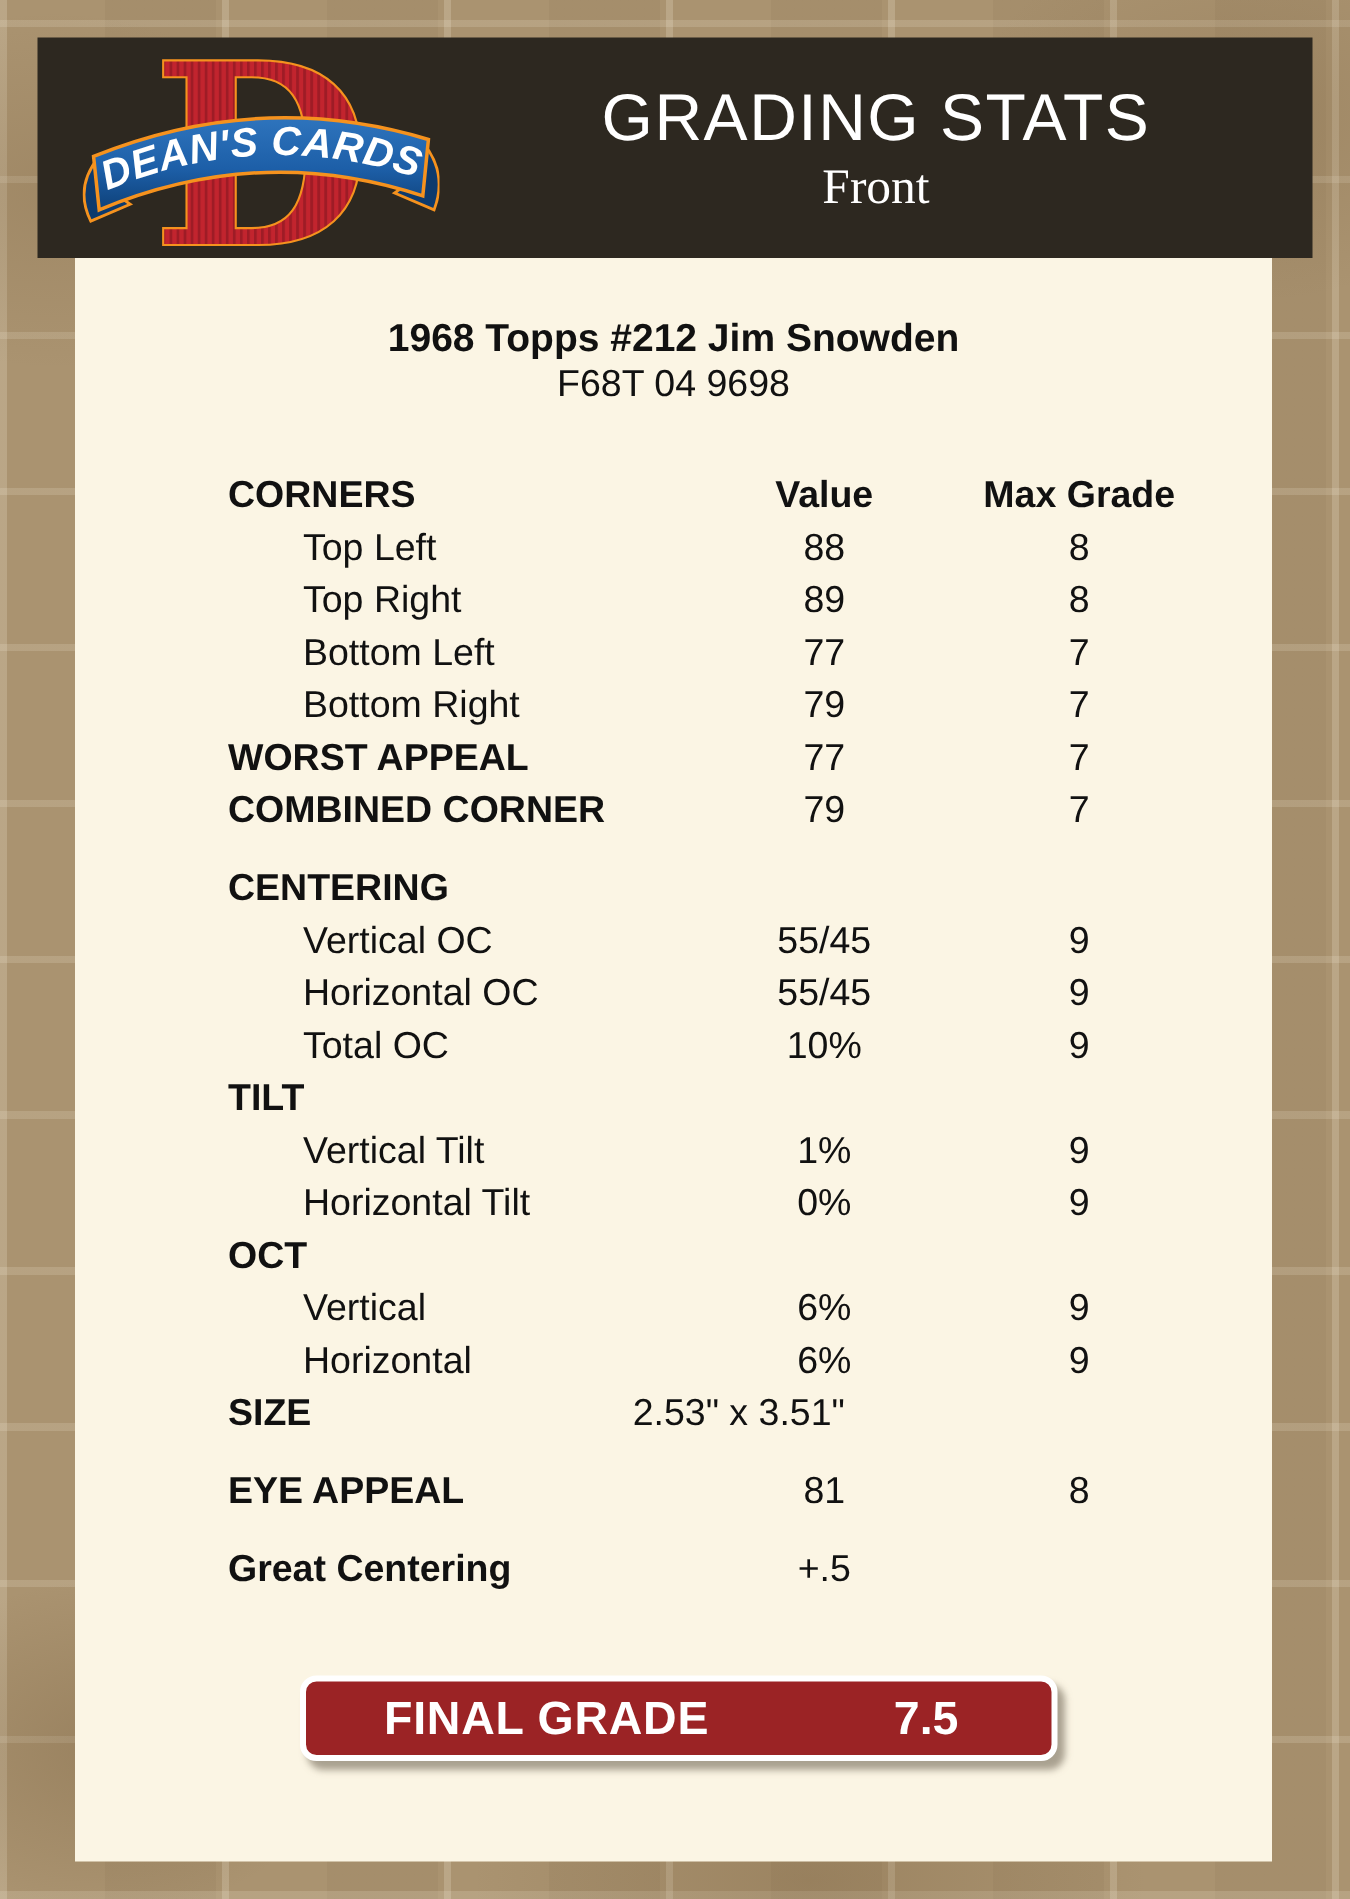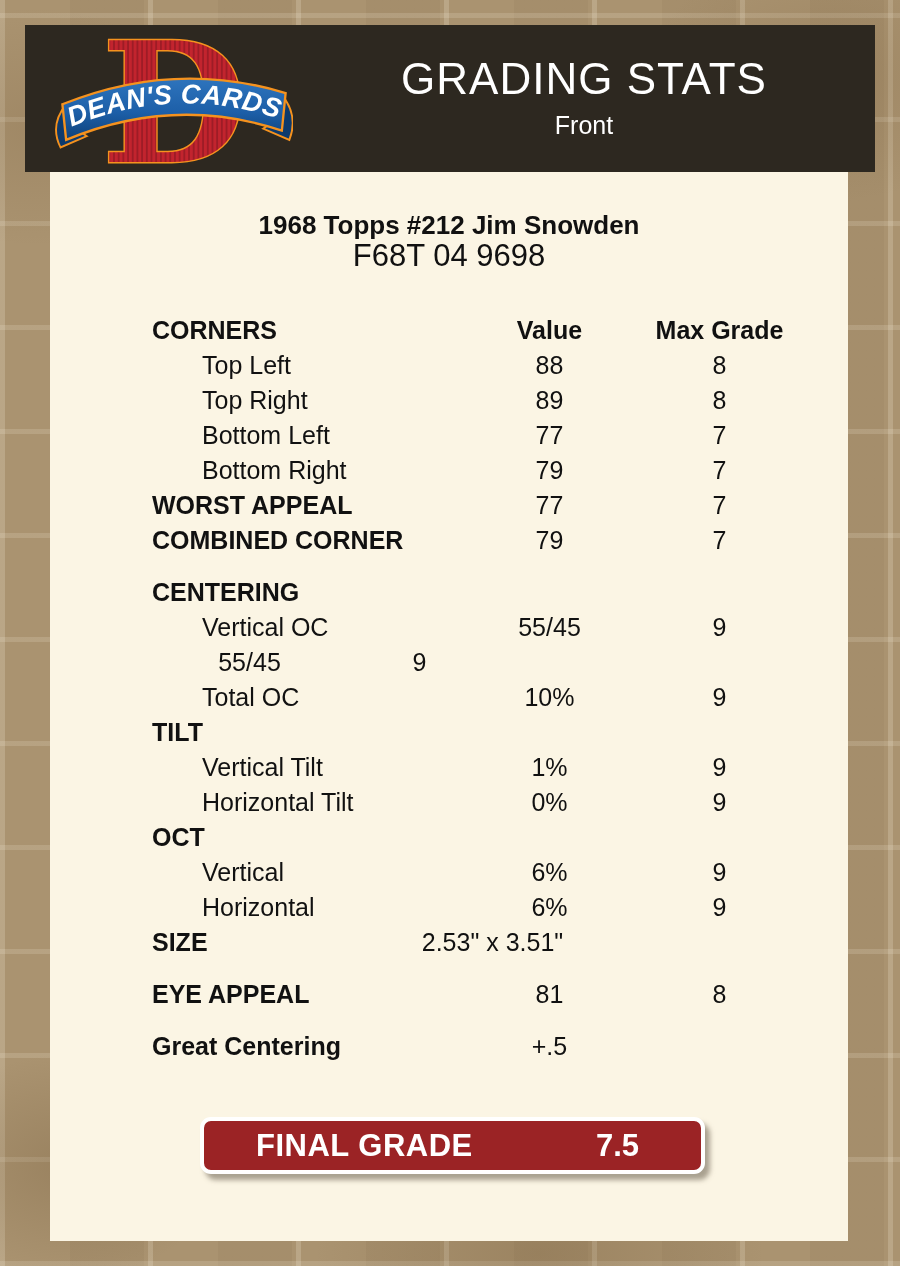--- a/index.html
+++ b/index.html
@@ -28,29 +28,29 @@
   
   .header {
     position: absolute; left: 25px; top: 25px; width: 850px; height: 147px;
     background: var(--header-background, #2d2820);
     display: flex;
   }
   .logo-wrap { margin: 8px 0 0 30px; width: 238px; height: 136px; flex: none; }
   .logo-wrap svg { display: block; width: 238px; height: 136px; }
   .header-text { flex: 1; text-align: center; padding-top: 28px; color: #ffffff; }
   .header-title { font-size: 44px; line-height: 52px; letter-spacing: 1px; }
-  .header-subtitle { font-size: 25px; line-height: 40px; }
+  .header-subtitle { font-size: 33px; line-height: 40px; font-family: Liberation Serif, serif; }
 
   
   .card {
     position: absolute; left: 50px; top: 172px; width: 798px; height: 1069px;
     background: var(--card-background, #fbf5e4);
   }
   .card-title { margin-top: 38px; text-align: center; font-size: 26px; font-weight: bold; line-height: 30px; }
-  .card-serial { text-align: center; font-size: 31px; line-height: 32px; }
+  .card-serial { text-align: center; font-size: 25px; line-height: 32px; }
 
   
   .stats-table { margin-top: 41px; }
   .trow { display: flex; height: 35px; line-height: 35px; padding-left: 102px; font-size: 25px; }
   .trow.gap { margin-top: 17px; }
   .cell { white-space: nowrap; }
   .cell.label { width: 300px; }
   .cell.label.indent { padding-left: 50px; }
   .cell.value { width: 195px; text-align: center; }
   .cell.max { width: 145px; text-align: center; }
@@ -154,20 +154,21 @@
         <div class="cell label bold">CENTERING</div>
         <div class="cell value"></div>
         <div class="cell max"></div>
       </div>
       <div class="trow">
         <div class="cell label  indent">Vertical OC</div>
         <div class="cell value">55/45</div>
         <div class="cell max">9</div>
       </div>
       <div class="trow">
+        <div class="cell label  indent">Horizontal OC</div>
         <div class="cell value">55/45</div>
         <div class="cell max">9</div>
       </div>
       <div class="trow">
         <div class="cell label  indent">Total OC</div>
         <div class="cell value">10%</div>
         <div class="cell max">9</div>
       </div>
       <div class="trow">
         <div class="cell label bold">TILT</div>

